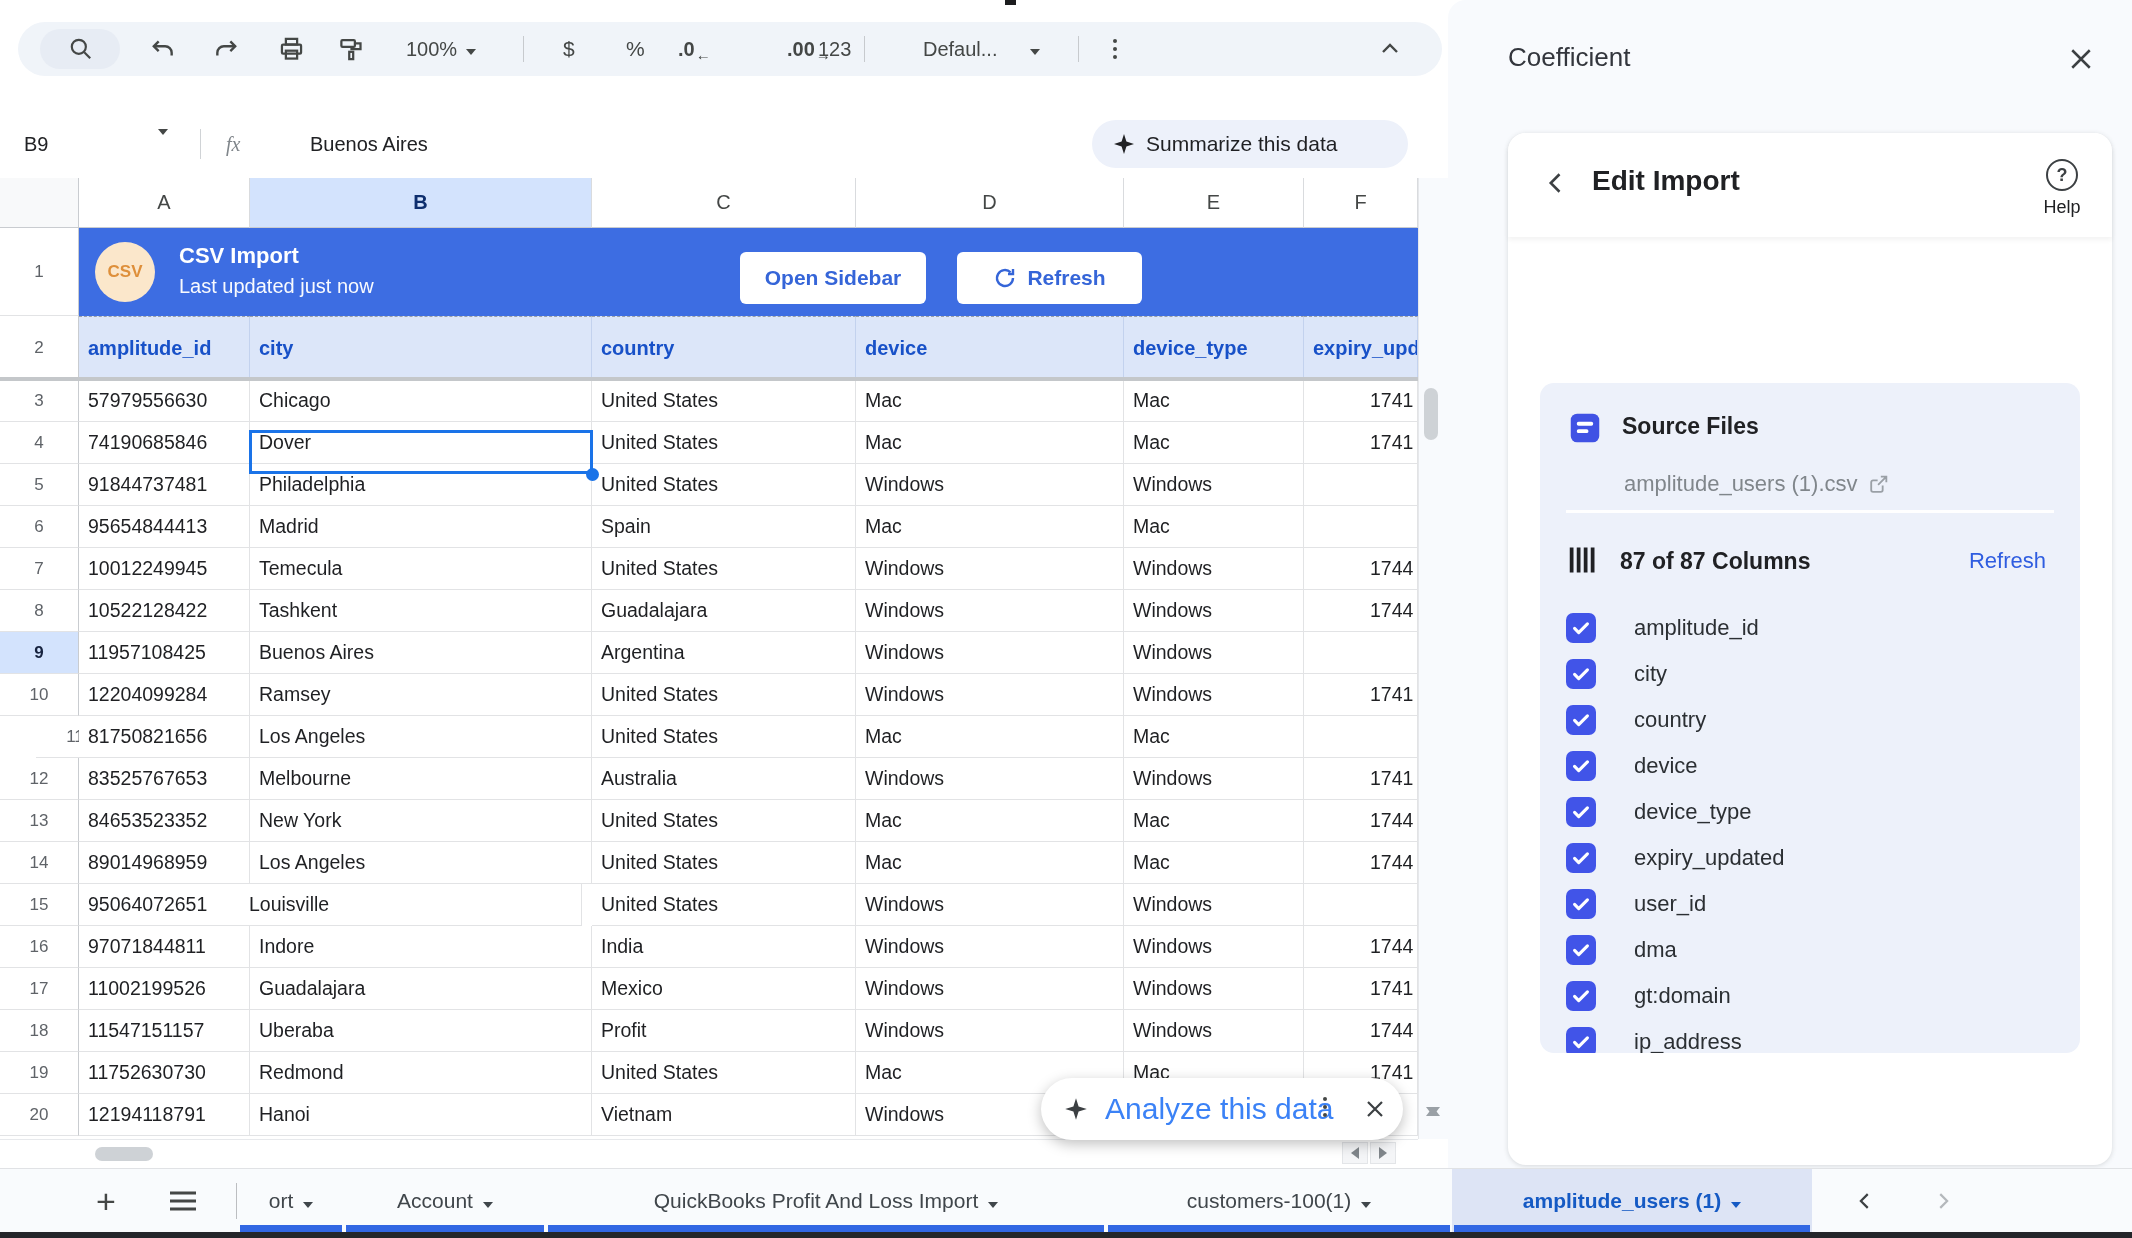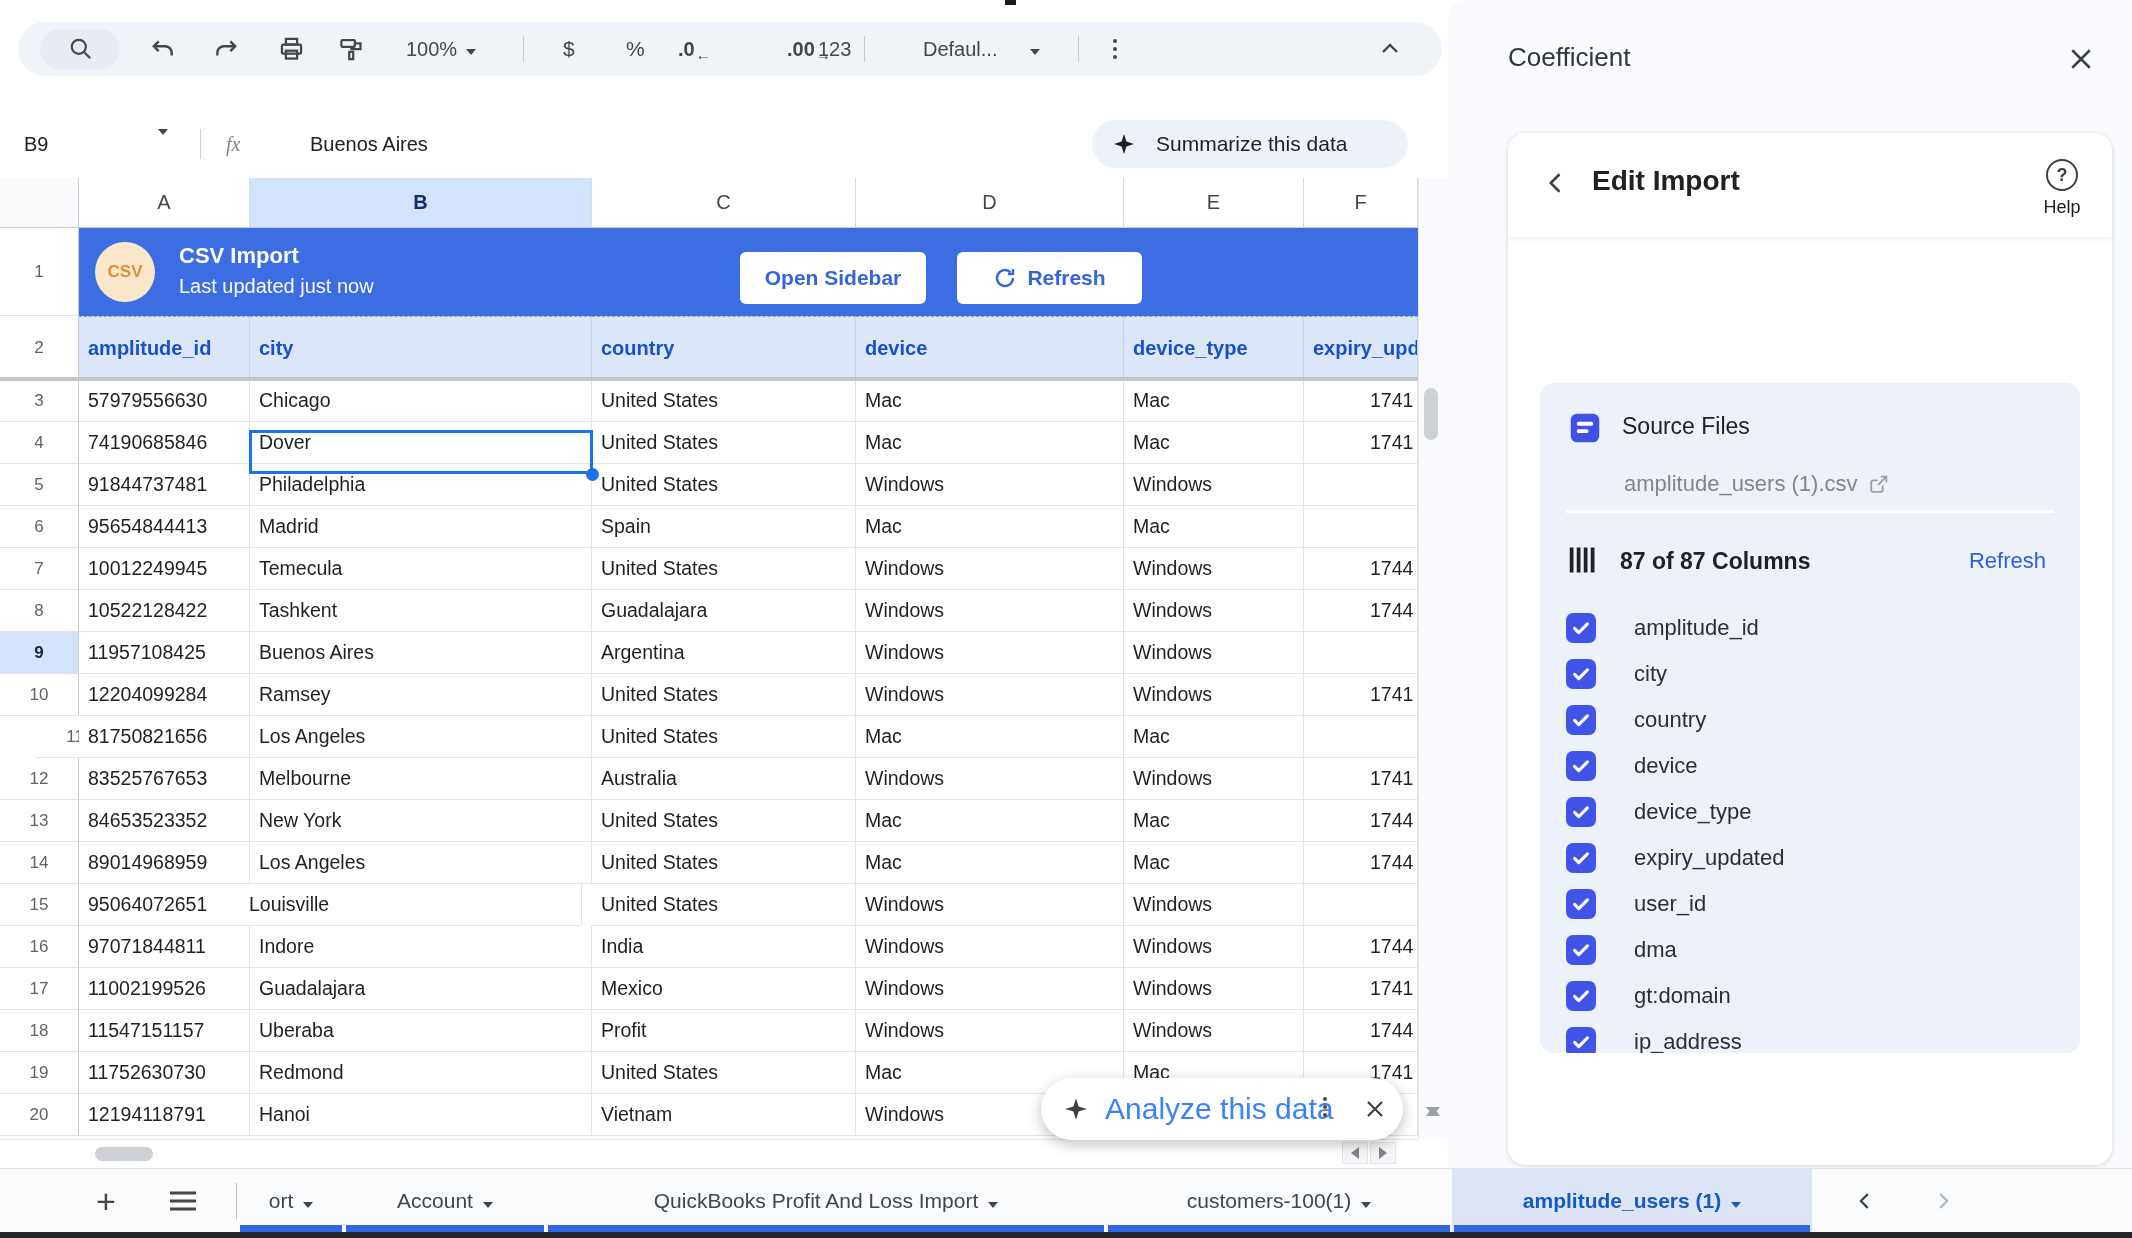--- a/index.html
+++ b/index.html
@@ -15,21 +15,21 @@
 .tdiv{position:absolute;top:14px;width:1px;height:26px;background:#c7cace}
 .caret{width:0;height:0;border:5px solid transparent;border-top:6px solid currentColor;border-bottom:none;margin-top:6px}
 #search-hl{position:absolute;left:22px;top:7px;width:80px;height:40px;background:#e7ecf4;border-radius:20px}
 .vdots{display:flex;flex-direction:column;gap:4px}
 .vdots i{width:4px;height:4px;border-radius:50%;background:#444746}
 #top-artifact{position:absolute;left:1005px;top:0;width:11px;height:5px;background:#1c1d1f}
 
 #fbar{position:absolute;left:0;top:110px;width:1448px;height:68px;background:#fff}
 .fbi{position:absolute;top:50%;transform:translateY(-50%)}
 #summarize{position:absolute;left:1092px;top:10px;width:316px;height:48px;background:#edf1fa;border-radius:24px;
-  display:flex;align-items:center;gap:20px;padding-left:20px;font-size:21px;font-weight:500;color:#1f2023}
+  display:flex;align-items:center;gap:10px;padding-left:20px;font-size:21px;font-weight:500;color:#1f2023}
 
 #grid{position:absolute;left:0;top:178px;width:1418px;height:961px;overflow:hidden;background:#fff}
 .ch{position:absolute;top:0;height:50px;background:#fff;border-right:1px solid #d9dbde;border-bottom:1px solid #c9ccd0;
   display:flex;align-items:center;justify-content:center;font-size:20px;color:#444746}
 .ch.sel{background:#d3e3fd;color:#0e2f6e;font-weight:bold}
 #corner{position:absolute;left:0;top:0;width:79px;height:50px;background:#f8f9fa;border-right:1px solid #c9ccd0;border-bottom:1px solid #c9ccd0}
 #banner-rn{position:absolute;left:0;top:50px;width:79px;height:88px;border-right:1px solid #c9ccd0;border-bottom:1px solid #e2e3e5;
   display:flex;align-items:center;justify-content:center;font-size:17px;color:#5f6368;background:#fff}
 #banner{position:absolute;left:79px;top:50px;width:1339px;height:88px;background:#3d6de2;color:#fff}
 #csv-badge{position:absolute;left:16px;top:14px;width:60px;height:60px;border-radius:50%;background:#fbe7cb;
@@ -77,21 +77,21 @@
 #panel-title{position:absolute;left:84px;top:32px;font-size:28px;font-weight:bold;color:#202124}
 #help{position:absolute;left:522px;top:26px;width:64px;text-align:center}
 #help .qc{width:32px;height:32px;border:2.5px solid #3c4043;border-radius:50%;margin:0 auto;display:flex;align-items:center;justify-content:center;
   font-size:18px;font-weight:bold;color:#3c4043}
 #help .ht{font-size:18px;color:#202124;margin-top:6px}
 #sched{position:absolute;left:32px;top:112px;width:540px;height:110px;background:#f1f3f4;border-radius:10px}
 #sched .l1{position:absolute;left:28px;top:14px;font-size:22px;color:#5f6368}
 #sched .l2{position:absolute;left:28px;top:58px;font-size:22px;color:#5f6368}
 #sched .edit{position:absolute;right:28px;top:58px;font-size:22px;color:#1a73e8}
 #srccard{position:absolute;left:32px;top:250px;width:540px;height:670px;background:#edf1fa;border-radius:14px;overflow:hidden}
-#src-title{position:absolute;left:82px;top:30px;font-size:23px;font-weight:normal;color:#202124}
+#src-title{position:absolute;left:82px;top:30px;font-size:23px;font-weight:bold;color:#202124}
 #src-file{position:absolute;left:84px;top:88px;font-size:22px;color:#80868b;display:flex;align-items:center;gap:10px}
 #src-div{position:absolute;left:26px;top:127px;width:488px;height:3px;background:#fff}
 #cols-title{position:absolute;left:80px;top:165px;font-size:23px;font-weight:bold;color:#202124}
 #cols-refresh{position:absolute;right:34px;top:165px;font-size:22px;color:#2f5de0}
 #checklist{position:absolute;left:26px;top:222px;width:500px}
 .crow{position:absolute;left:0;width:500px;height:46px}
 .cbx{position:absolute;left:0;top:8px;width:30px;height:30px;border-radius:7px;background:#4154e8;padding:4px}
 .clab{position:absolute;left:68px;top:50%;transform:translateY(-50%);font-size:22px;color:#2b2f33}
 #run-btn{position:absolute;left:100px;top:944px;width:404px;height:62px;background:#4052e4;border-radius:10px;
   display:flex;align-items:center;justify-content:center;gap:14px;color:#fff;font-size:24px;font-weight:bold}

